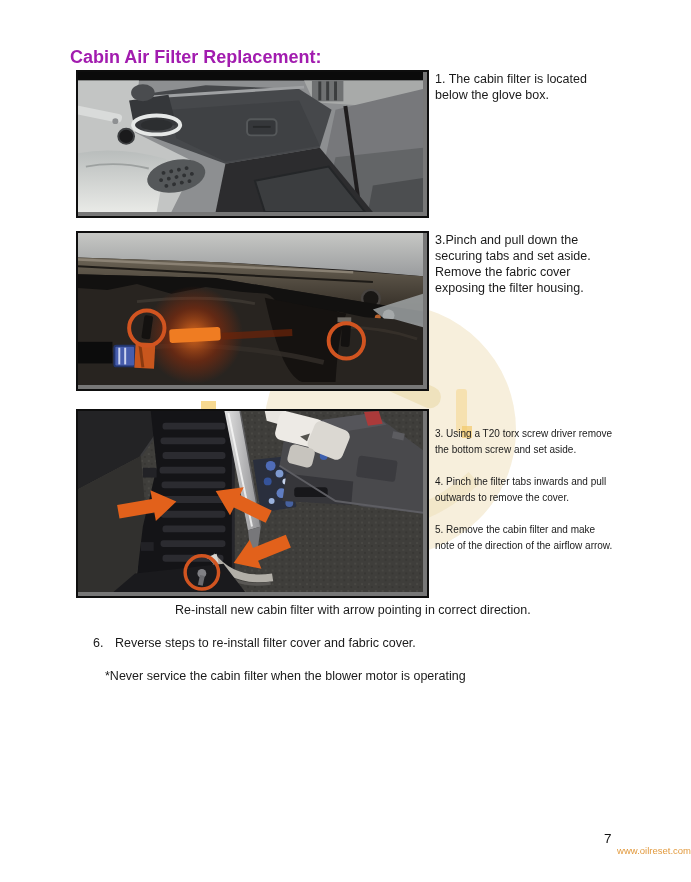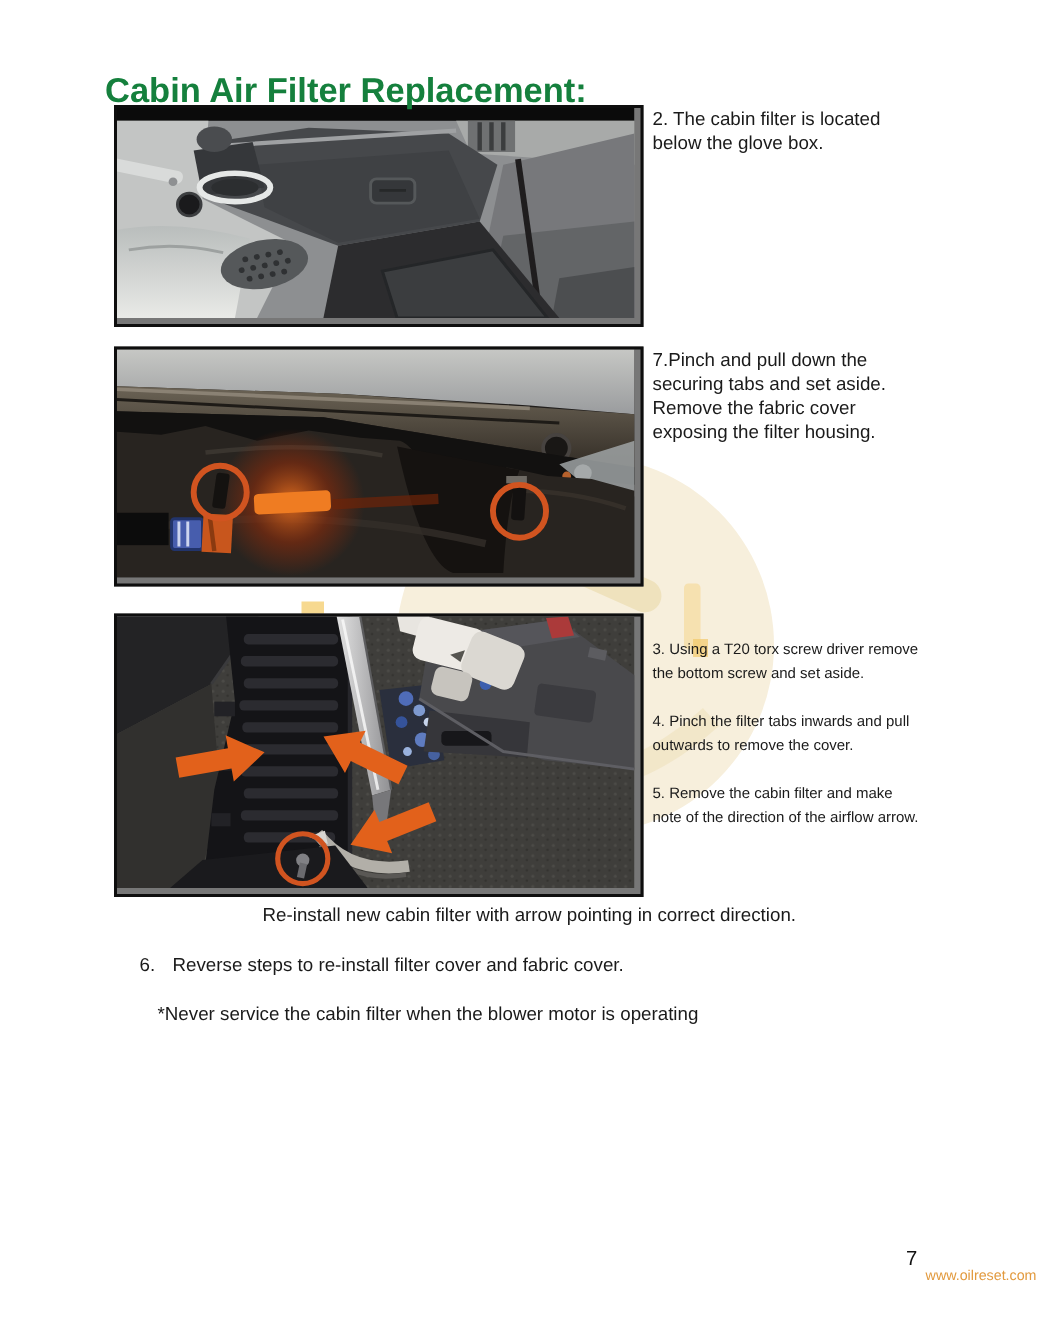--- a/index.html
+++ b/index.html
@@ -6,21 +6,21 @@
   body{width:691px;height:882px;position:relative;overflow:hidden;
        font-family:"Liberation Sans","DejaVu Sans",sans-serif;color:#1a1a1a;}
   .abs{position:absolute;}
   
   .watermark{left:256px;top:296px;width:270px;height:270px;z-index:0;}
   .chip{z-index:0;}
   .chip-a{left:201px;top:401px;width:15px;height:13px;background:#f5cf74;opacity:.8;}
   .chip-b{left:456px;top:389px;width:11px;height:44px;background:#f6d68c;opacity:.55;border-radius:3px;}
   .chip-c{left:462px;top:426px;width:10px;height:12px;background:#f2c96a;opacity:.7;}
   
-  .title{left:70px;top:47px;margin:0;font-size:23px;font-weight:bold;color:#15803d;z-index:2;}
+  .title{left:70px;top:47px;margin:0;font-size:18px;font-weight:bold;color:#a21caf;z-index:2;}
   
   .photo{border:2px solid #0e0e0e;background:#777;z-index:1;margin:0;padding:0;line-height:0;}
   .photo svg{display:block;}
   .p1{left:76px;top:70px;width:349px;height:144px;}
   .p2{left:76px;top:231px;width:349px;height:156px;}
   .p3{left:76px;top:409px;width:349px;height:185px;}
   
   .step{position:absolute;width:172px;margin:0;font-size:12.5px;line-height:16px;z-index:2;}
   .s1{left:435px;top:71px;}
   .s2{left:435px;top:232px;}
@@ -262,22 +262,22 @@
     <polygon points="0,-7 36,-7 36,-16 60,0 36,16 36,7 0,7" transform="translate(41,103) rotate(-10)"></polygon>
     <polygon points="0,-7 36,-7 36,-16 60,0 36,16 36,7 0,7" transform="translate(194,108) rotate(-154)"></polygon>
     <polygon points="0,-7 36,-7 36,-16 60,0 36,16 36,7 0,7" transform="translate(214,133) rotate(158)"></polygon>
   </g>
   <g>
     <circle cx="126" cy="165" r="17" fill="none" stroke="#d15420" stroke-width="3.5"></circle>
   </g>
 </svg>
 </figure>
 
-<p class="step s1">2. The cabin filter is located below the glove box.</p>
-<p class="step s2">7.Pinch and pull down the securing tabs and set aside. Remove the fabric cover exposing the filter housing.</p>
+<p class="step s1">1. The cabin filter is located below the glove box.</p>
+<p class="step s2">3.Pinch and pull down the securing tabs and set aside. Remove the fabric cover exposing the filter housing.</p>
 <div class="abs s345">
   <p>3. Using a T20 torx screw driver remove the bottom screw and set aside.</p>
   <p>4. Pinch the filter tabs inwards and pull outwards to remove the cover.</p>
   <p>5. Remove the cabin filter and make note of the direction of the airflow arrow.</p>
 </div>
 
 <p class="note reinstall">Re-install new cabin filter with arrow pointing in correct direction.</p>
 <p class="note step6"><span class="num">6.</span><span>Reverse steps to re-install filter cover and fabric cover.</span></p>
 <p class="note warning">*Never service the cabin filter when the blower motor is operating</p>
 

